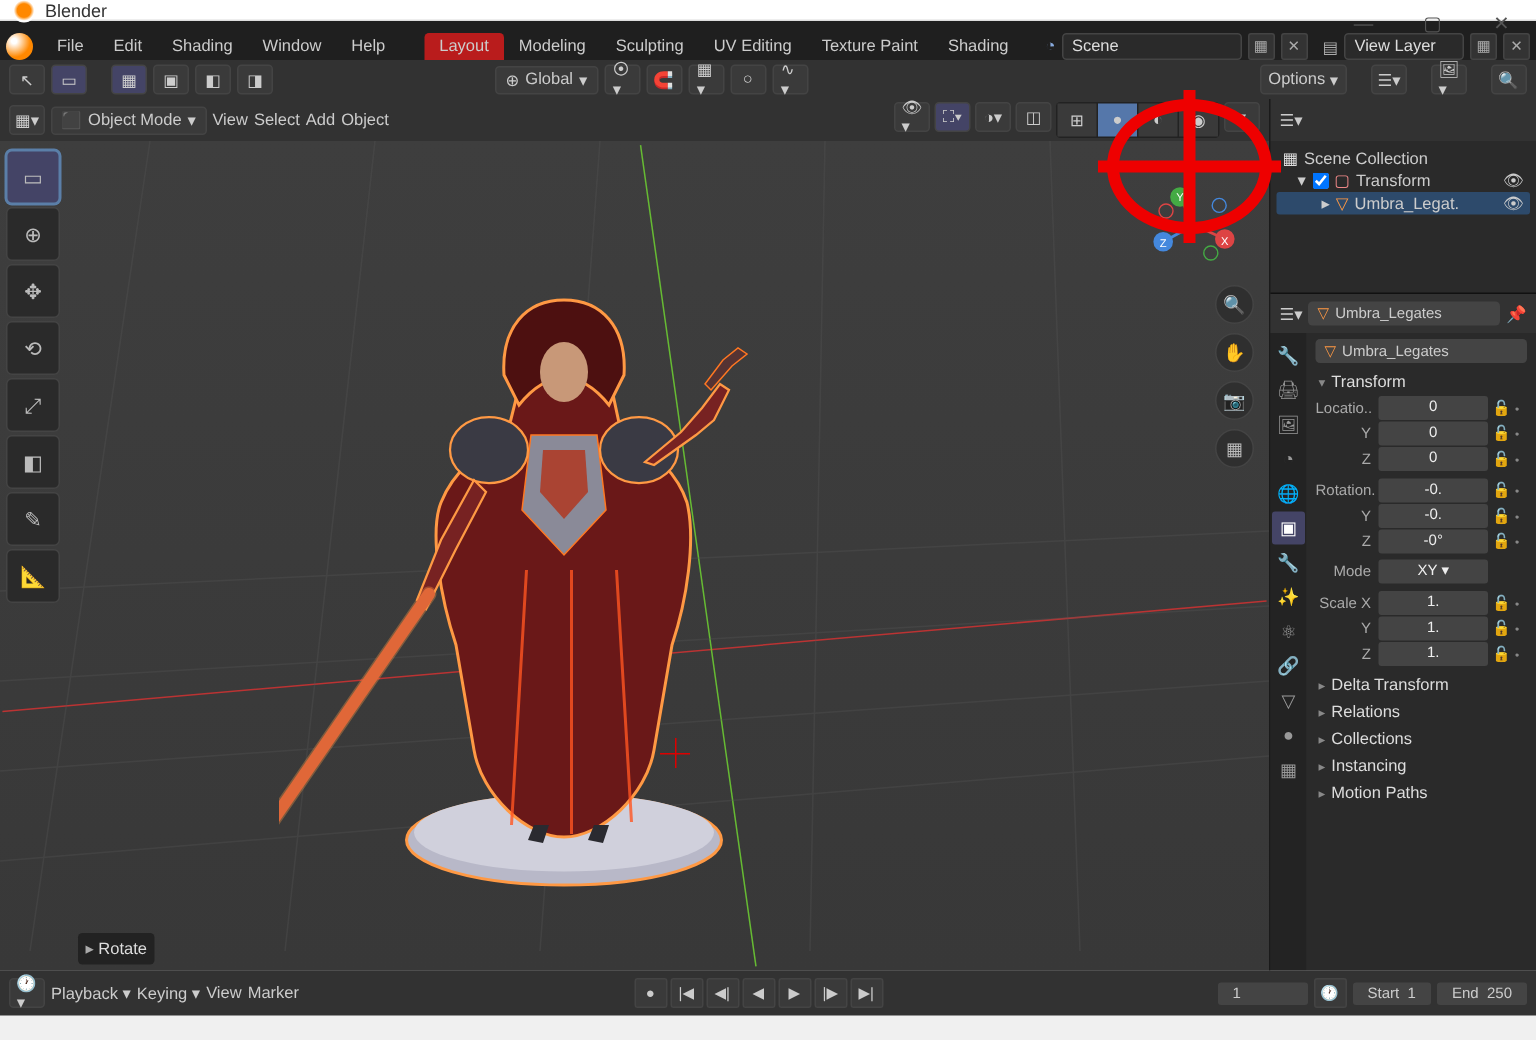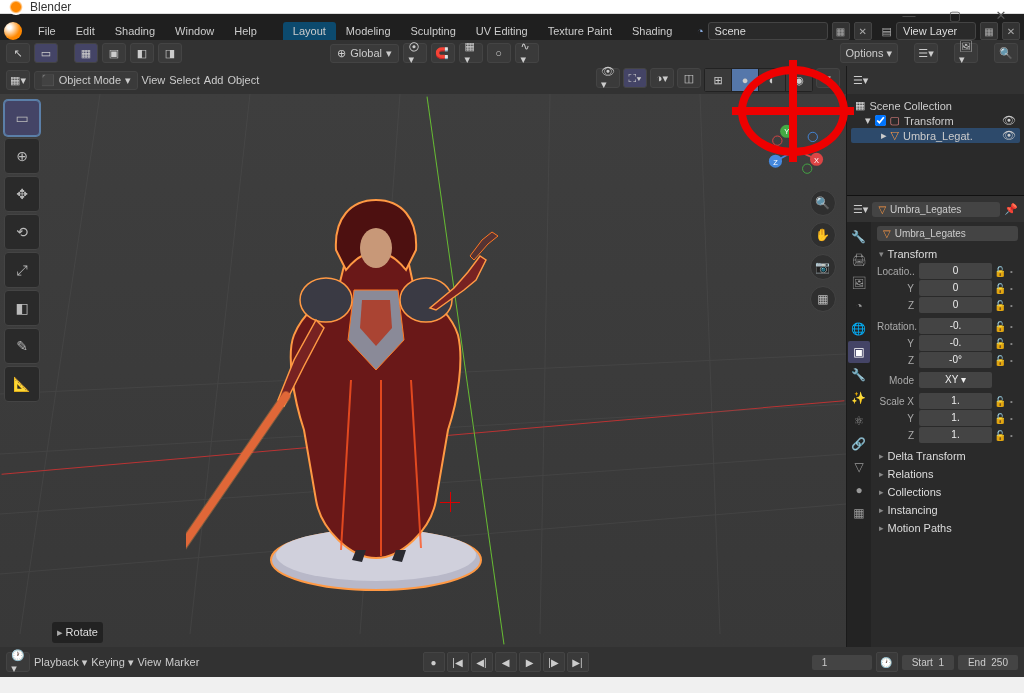--- a/index.html
+++ b/index.html
@@ -5,21 +5,21 @@
 * { margin:0; padding:0; box-sizing:border-box; font-family:-apple-system,BlinkMacSystemFont,"Segoe UI",sans-serif; }
 body { width:1024px; height:693px; background:#f0f0f0; overflow:hidden; position:relative; }
 .titlebar { height:14px; background:#fff; display:flex; align-items:center; padding:0 8px; border-bottom:1px solid #ddd; }
 .titlebar .logo { width:16px; height:16px; background:radial-gradient(circle,#ff8800 40%,#fff 60%); border-radius:50%; margin-right:6px; }
 .titlebar .title { font-size:12px; color:#333; }
 .win-controls { position:absolute; top:0; right:0; display:flex; }
 .win-btn { width:46px; height:30px; display:flex; align-items:center; justify-content:center; font-size:13px; color:#555; }
 .menubar { height:26px; background:#1f1f1f; display:flex; align-items:flex-end; padding:0 4px; color:#ccc; font-size:11px; }
 .menubar .blender-icon { width:18px; height:18px; background:radial-gradient(circle at 30% 30%,#fff 10%,#ff8800 60%); border-radius:50%; margin-right:6px; }
 .menubar .mitem { padding:3px 10px; cursor:pointer; }
-.menubar .mitem.active { background:#0c4a6e; border-radius:3px 3px 0 0; }
+.menubar .mitem.active { background:#b91c1c; border-radius:3px 3px 0 0; }
 .menubar .right { margin-left:auto; display:flex; align-items:center; gap:4px; }
 .scene-input { background:#2a2a2a; border:1px solid #444; color:#ddd; font-size:11px; padding:2px 6px; width:120px; border-radius:3px; }
 .pin-btn,.x-btn { width:18px; height:18px; background:#333; border:1px solid #444; border-radius:2px; display:flex; align-items:center; justify-content:center; color:#aaa; font-size:10px; }
 .toolbar2 { height:26px; background:#323232; display:flex; align-items:center; padding:0 6px; gap:4px; color:#ccc; font-size:11px; }
 .tb-btn { background:#3a3a3a; border:1px solid #444; border-radius:3px; padding:2px 5px; height:20px; display:flex; align-items:center; gap:3px; color:#ccc; font-size:11px; }
 .tb-btn.icon { width:24px; justify-content:center; }
 .tb-dropdown { background:#3a3a3a; border:1px solid #444; border-radius:3px; padding:2px 6px; display:flex; align-items:center; gap:4px; }
 .mainrow { display:flex; height:calc(100% - 112px); }
 .viewport-wrap { flex:1; display:flex; flex-direction:column; background:#393939; position:relative; }
 .vp-header { height:28px; background:#323232; display:flex; align-items:center; padding:0 6px; gap:4px; color:#ccc; font-size:11px; }

